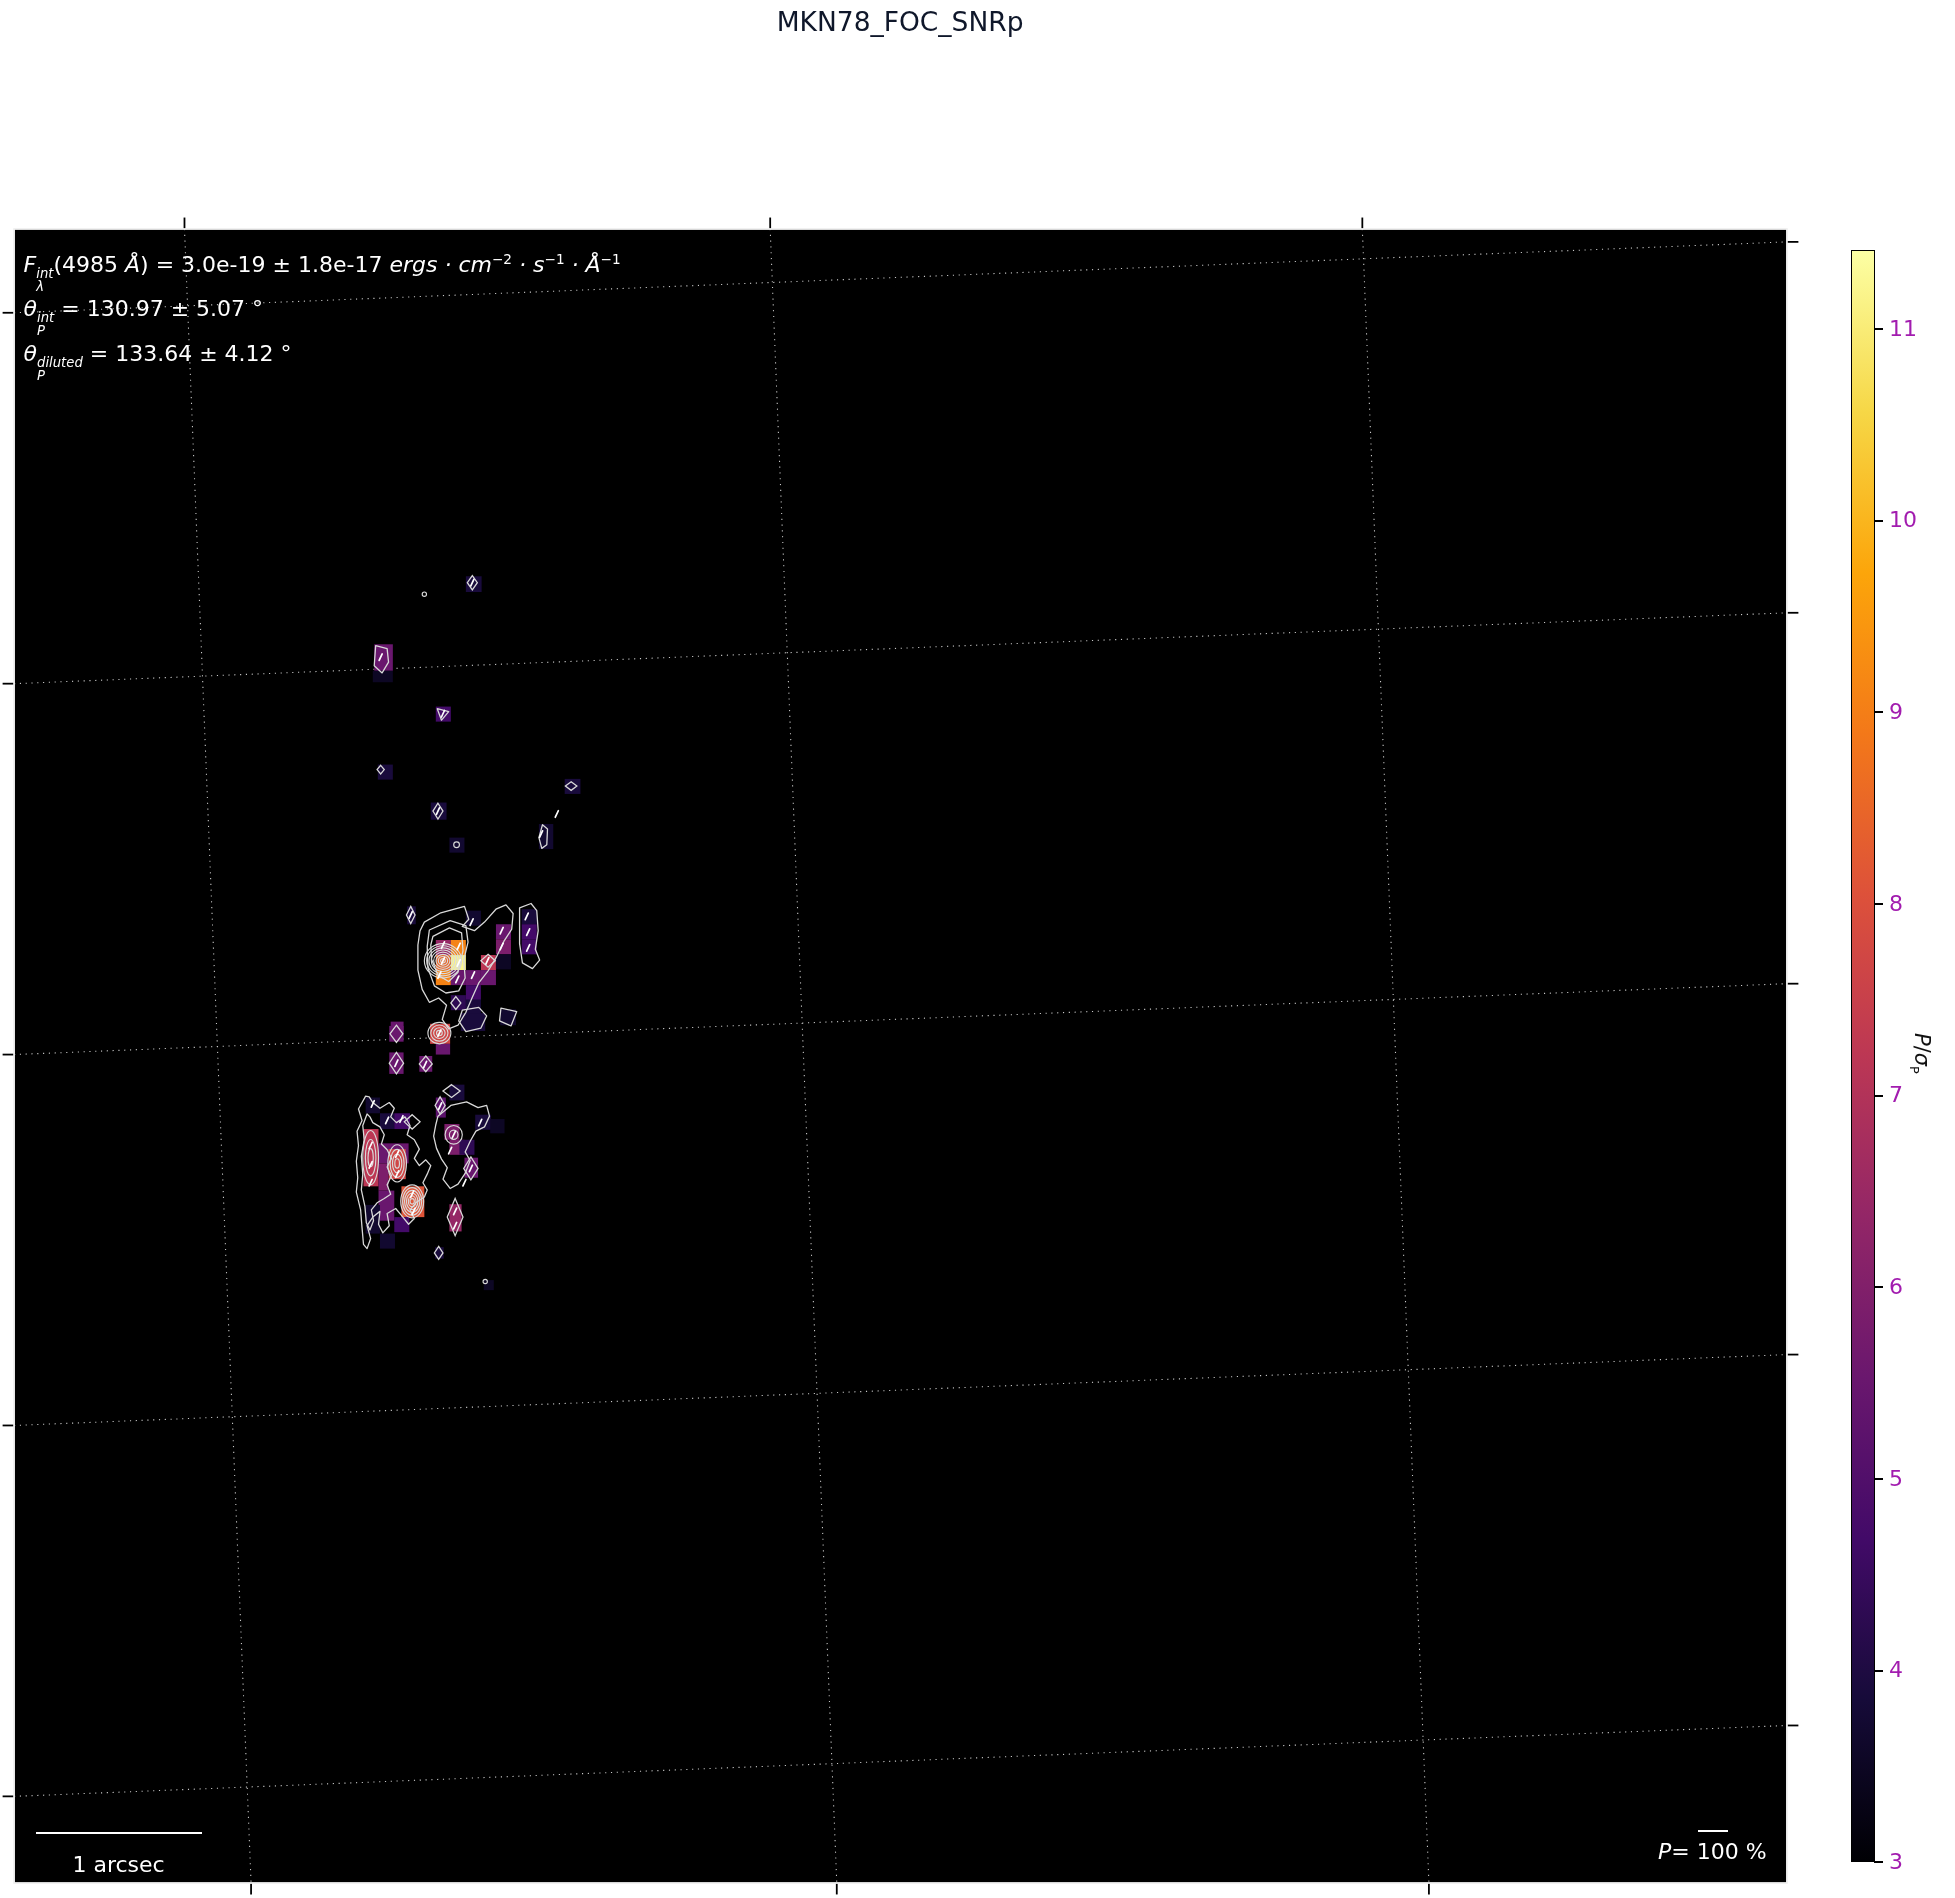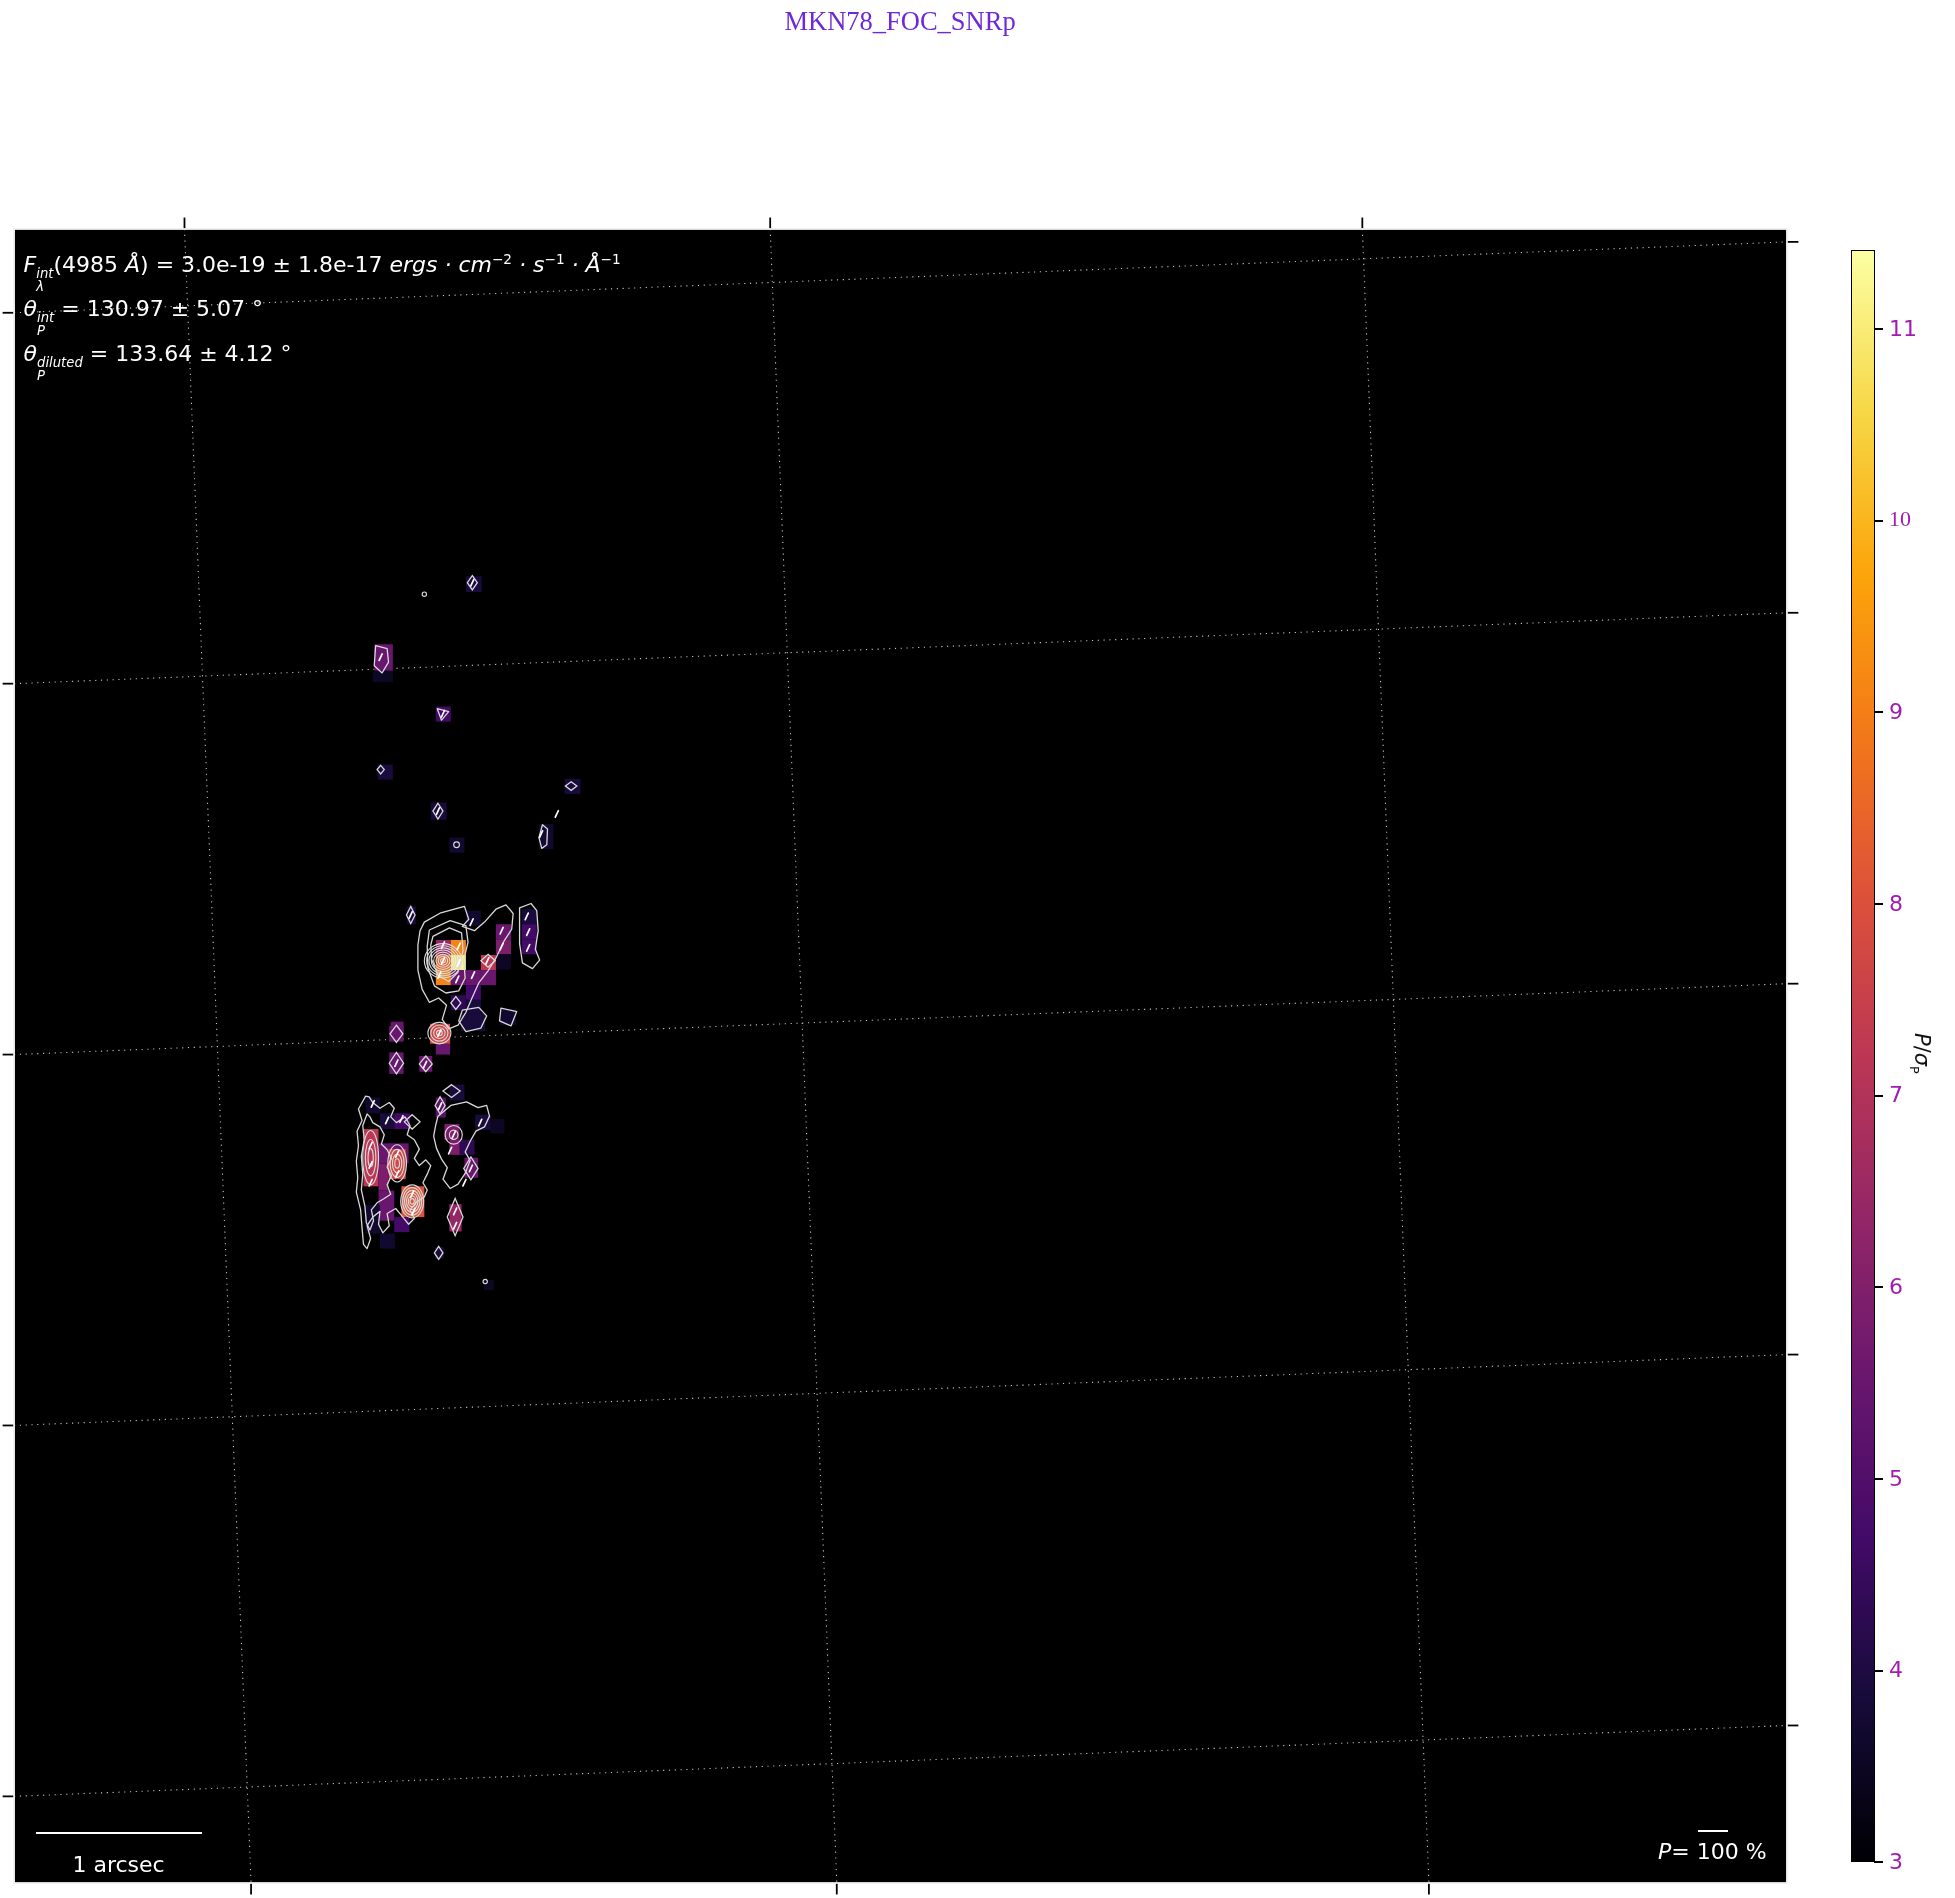--- a/index.html
+++ b/index.html
@@ -1,19 +1,19 @@
 <!DOCTYPE html>
 <html style="font-size:11.5px"><head>
 <meta charset="utf-8">
 <style>
   html,body{margin:0;padding:0;background:#fff;}
   .fig{position:relative;width:1955px;height:1898px;background:#fff;
        font-family:"DejaVu Sans","Liberation Sans",sans-serif;color:#111;overflow:hidden;}
   .title{position:absolute;left:13.6px;top:5.7px;width:1773px;text-align:center;
-         font-size:26.5px;color:#6d28d9;font-family:Liberation Serif, serif;}
+         font-size:26.5px;color:#0f172a;}
   .plot{position:absolute;left:13.6px;top:229px;width:1773px;height:1654px;background:#000;}
   .plot svg{position:absolute;left:0;top:0;overflow:visible;}
   .ann{position:absolute;left:10px;top:20px;color:#fff;font-size:22px;line-height:31.5px;white-space:nowrap;}
   .ann i{font-style:italic;}
   sup{font-size:0.62em;vertical-align:super;line-height:0;}
   sub{font-size:0.62em;vertical-align:sub;line-height:0;}
   .ss{display:inline-flex;flex-direction:column;font-size:0.60em;line-height:1.0;
       vertical-align:-0.45em;font-style:italic;}
   .sbar-line{position:absolute;left:22px;top:1603px;width:166px;height:2.1px;background:#fff;}
   .sbar-label{position:absolute;left:22px;top:1610px;width:166px;text-align:center;
@@ -252,19 +252,19 @@
       <div class="cbl" style="top: 1479px;">5</div>
       <div class="cbt" style="top: 1286px;"></div>
       <div class="cbl" style="top: 1287px;">6</div>
       <div class="cbt" style="top: 1095px;"></div>
       <div class="cbl" style="top: 1095px;">7</div>
       <div class="cbt" style="top: 903px;"></div>
       <div class="cbl" style="top: 904px;">8</div>
       <div class="cbt" style="top: 711px;"></div>
       <div class="cbl" style="top: 712px;">9</div>
       <div class="cbt" style="top: 520px;"></div>
-      <div class="cbl" style="top: 520px; font-family: Liberation Serif, serif;">10</div>
+      <div class="cbl" style="top: 520px;">10</div>
       <div class="cbt" style="top: 328px;"></div>
       <div class="cbl" style="top: 329px;">11</div>
     </div>
   <div class="cbarlabel" id="cbarlabel"><i>P</i><span>/</span><i>σ</i><sub>P</sub></div>
 </div>
 
 
 </body></html>

